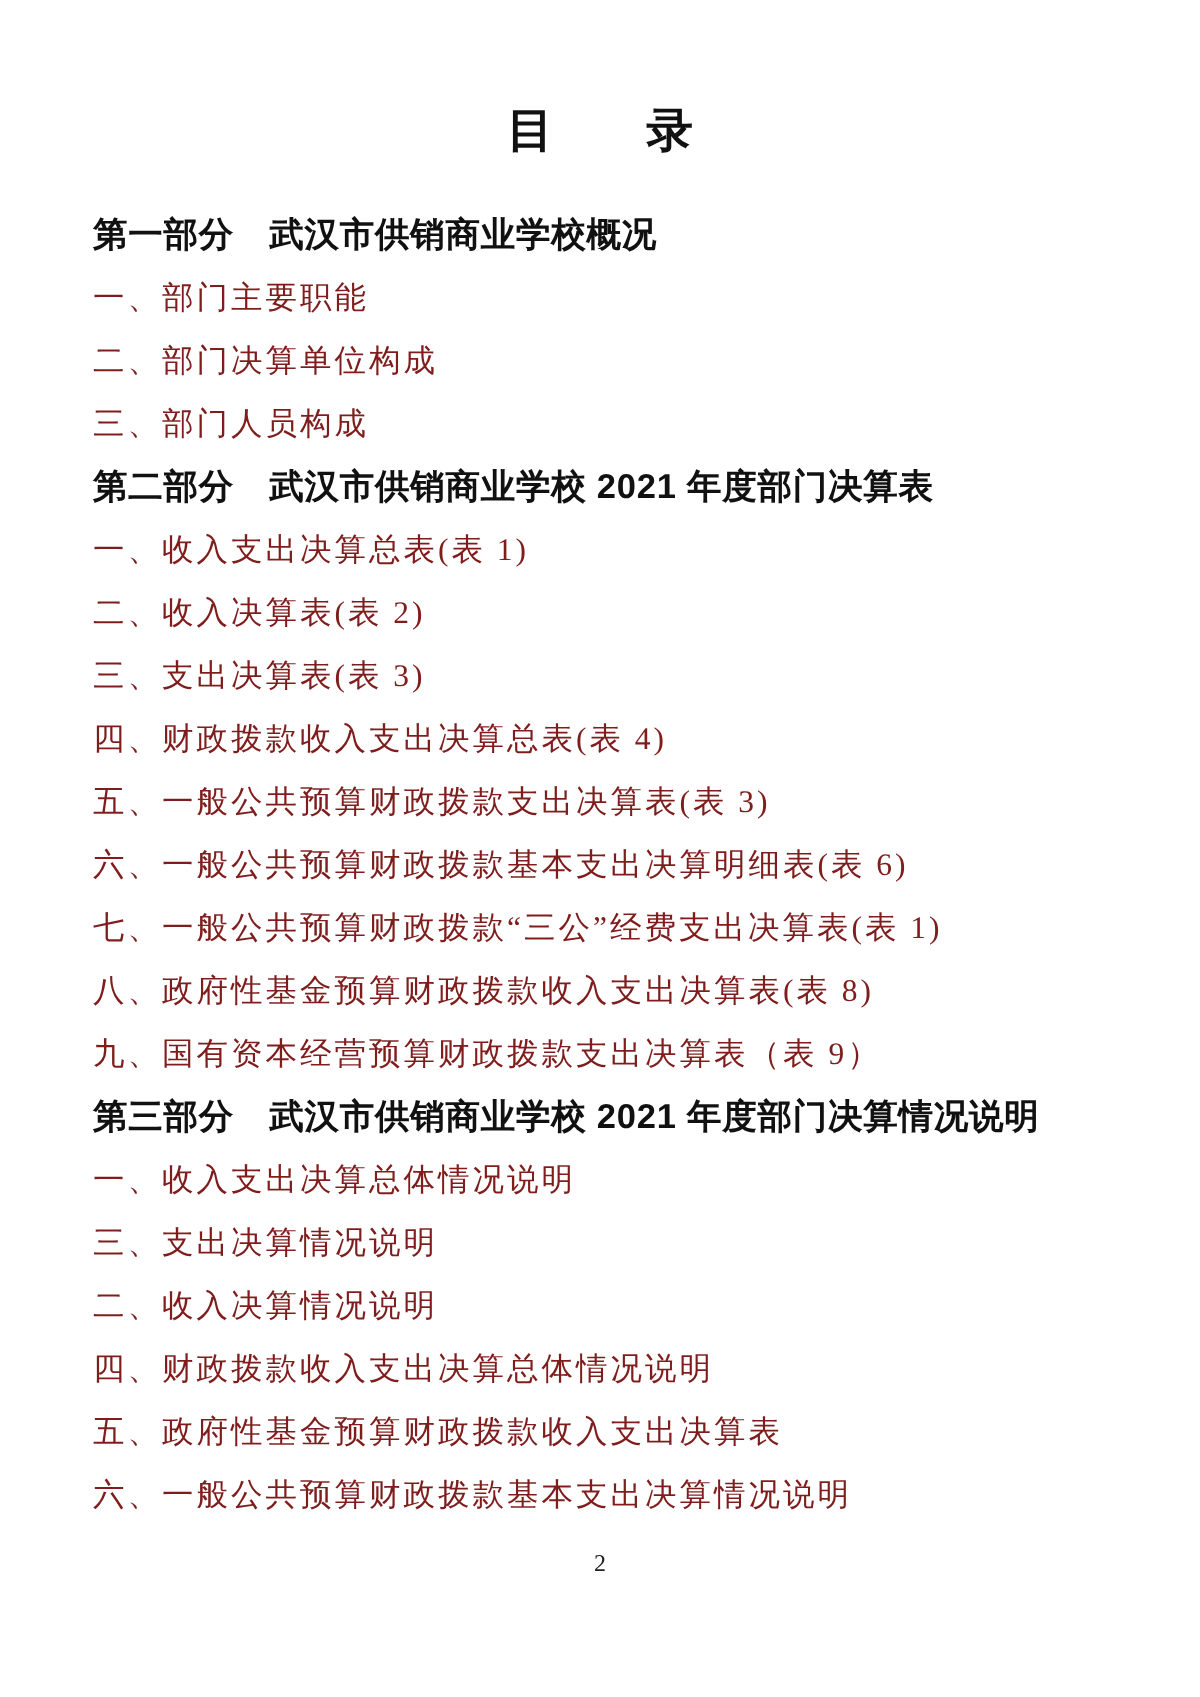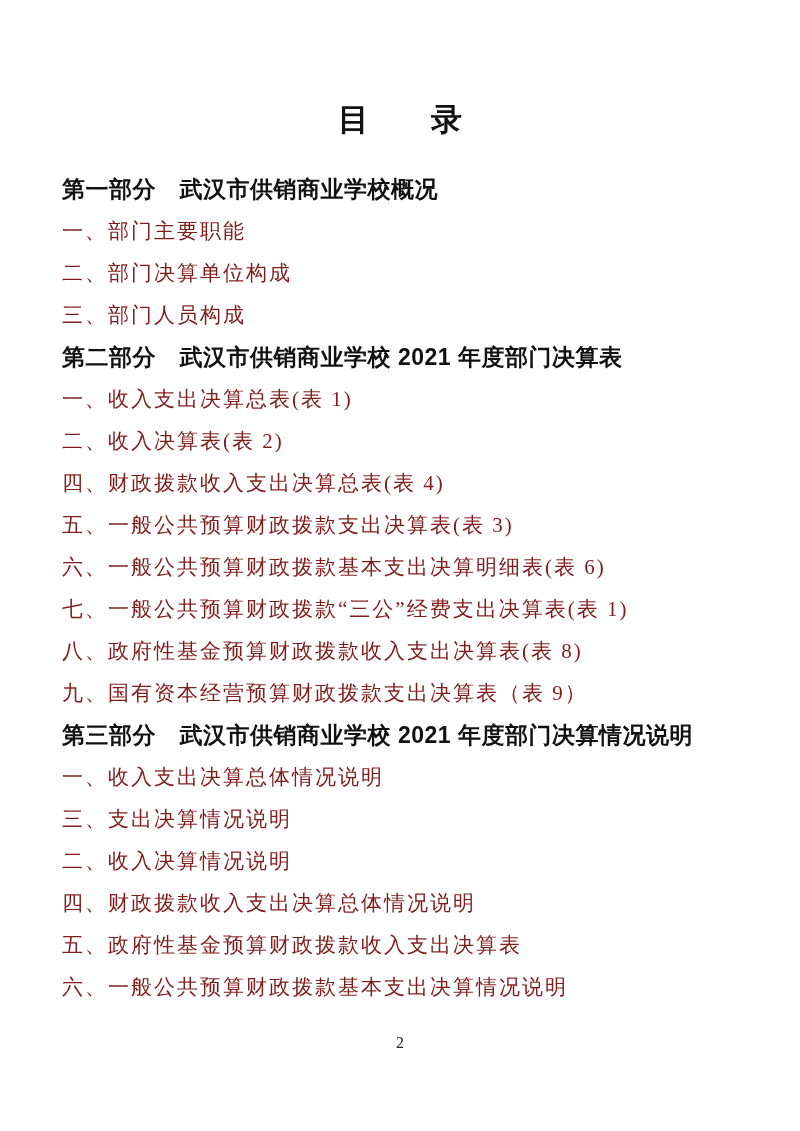--- a/index.html
+++ b/index.html
@@ -11,21 +11,21 @@
     color: #1c1c1c;
   }
   .page {
     position: relative;
     width: 800px;
     height: 1131px;
     background: #ffffff;
     overflow: hidden;
   }
   .doc-title {
-    padding-top: 100px;
+    padding-top: 67px;
     text-align: center;
     font-family: "Liberation Sans", sans-serif;
     font-weight: bold;
     font-size: 31px;
     line-height: 40px;
     color: #111111;
   }
   .toc {
     margin-top: 28px;
     margin-left: 62px;
@@ -68,20 +68,21 @@
   <div class="toc">
 
     <div class="line heading">第一部分　武汉市供销商业学校概况</div>
     <div class="line item">一、部门主要职能</div>
     <div class="line item">二、部门决算单位构成</div>
     <div class="line item">三、部门人员构成</div>
 
     <div class="line heading">第二部分　武汉市供销商业学校 2021 年度部门决算表</div>
     <div class="line item">一、收入支出决算总表(表 1)</div>
     <div class="line item">二、收入决算表(表 2)</div>
+    <div class="line item">三、支出决算表(表 3)</div>
     <div class="line item">四、财政拨款收入支出决算总表(表 4)</div>
     <div class="line item">五、一般公共预算财政拨款支出决算表(表 3)</div>
     <div class="line item">六、一般公共预算财政拨款基本支出决算明细表(表 6)</div>
     <div class="line item">七、一般公共预算财政拨款“三公”经费支出决算表(表 1)</div>
     <div class="line item">八、政府性基金预算财政拨款收入支出决算表(表 8)</div>
     <div class="line item">九、国有资本经营预算财政拨款支出决算表（表 9）</div>
 
     <div class="line heading">第三部分　武汉市供销商业学校 2021 年度部门决算情况说明</div>
     <div class="line item">一、收入支出决算总体情况说明</div>
     <div class="line item">三、支出决算情况说明</div>

